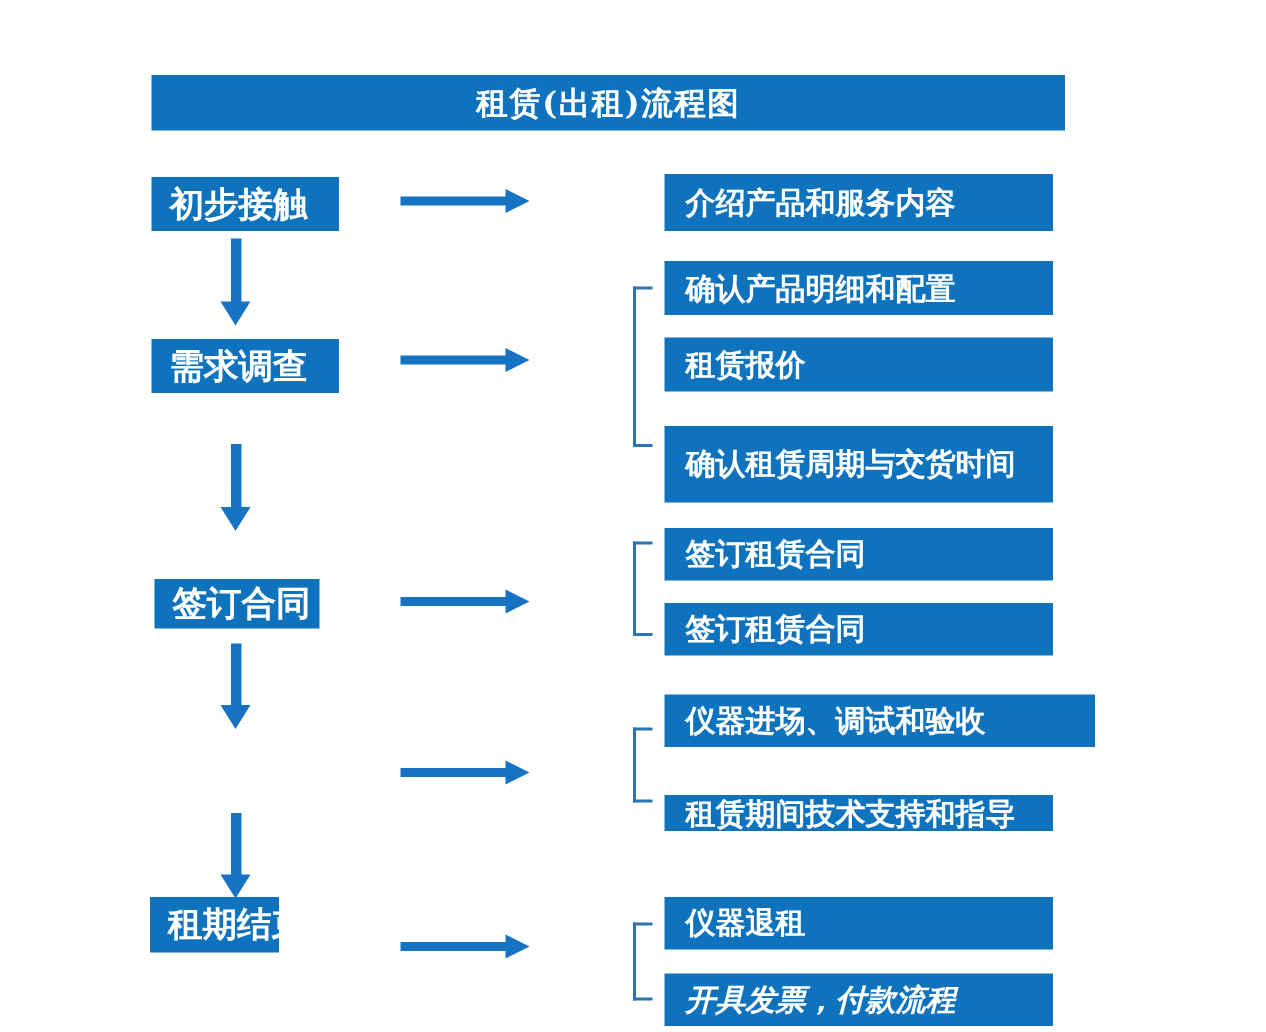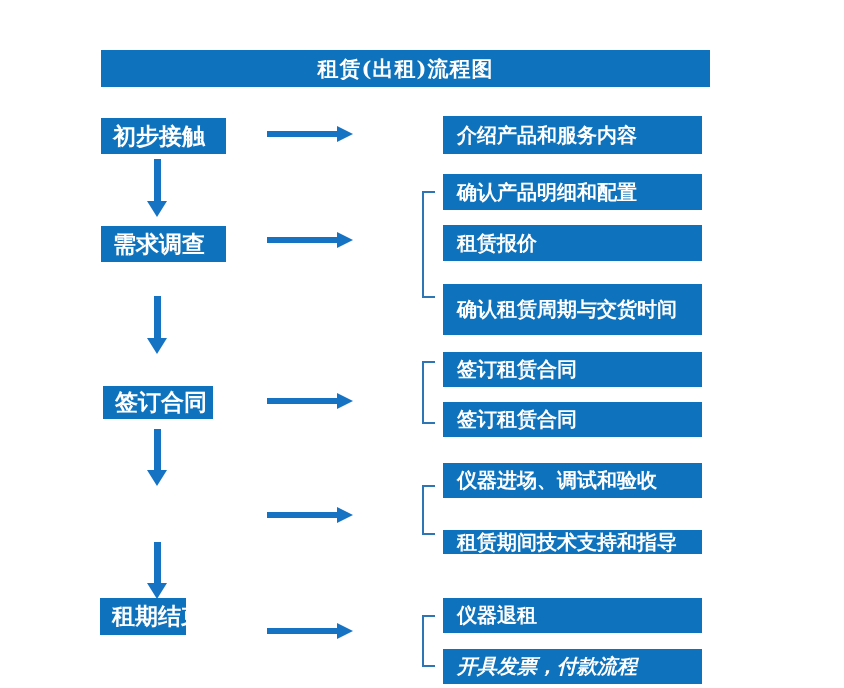--- a/index.html
+++ b/index.html
@@ -120,21 +120,21 @@
 
   <div class="output-box" style="left:443px; top:77px; width:259px; height:38px;">介绍产品和服务内容</div>
 
   <div class="output-box" style="left:443px; top:135px; width:259px; height:36px;">确认产品明细和配置</div>
   <div class="output-box" style="left:443px; top:186px; width:259px; height:36px;">租赁报价</div>
   <div class="output-box" style="left:443px; top:245px; width:259px; height:51px;">确认租赁周期与交货时间</div>
 
   <div class="output-box" style="left:443px; top:313px; width:259px; height:35px;">签订租赁合同</div>
   <div class="output-box" style="left:443px; top:363px; width:259px; height:35px;">签订租赁合同</div>
 
-  <div class="output-box" style="left:443px; top:424px; width:259px; height:35px;">仪器进场、调试和验收</div>
+  <div class="output-box" style="left:443px; top:424px; width:287px; height:35px;">仪器进场、调试和验收</div>
   <div class="output-box" style="left:443px; top:491px; width:259px; height:24px;">租赁期间技术支持和指导</div>
 
   <div class="output-box" style="left:443px; top:559px; width:259px; height:35px;">仪器退租</div>
   <div class="output-box" style="left:443px; top:610px; width:259px; height:35px;font-style:italic;">开具发票，付款流程</div>
 
   <div class="h-arrow" style="left:267px; top:87px;">
     <div class="shaft"></div>
     <div class="head"></div>
   </div>
   <div class="h-arrow" style="left:267px; top:193px;">

